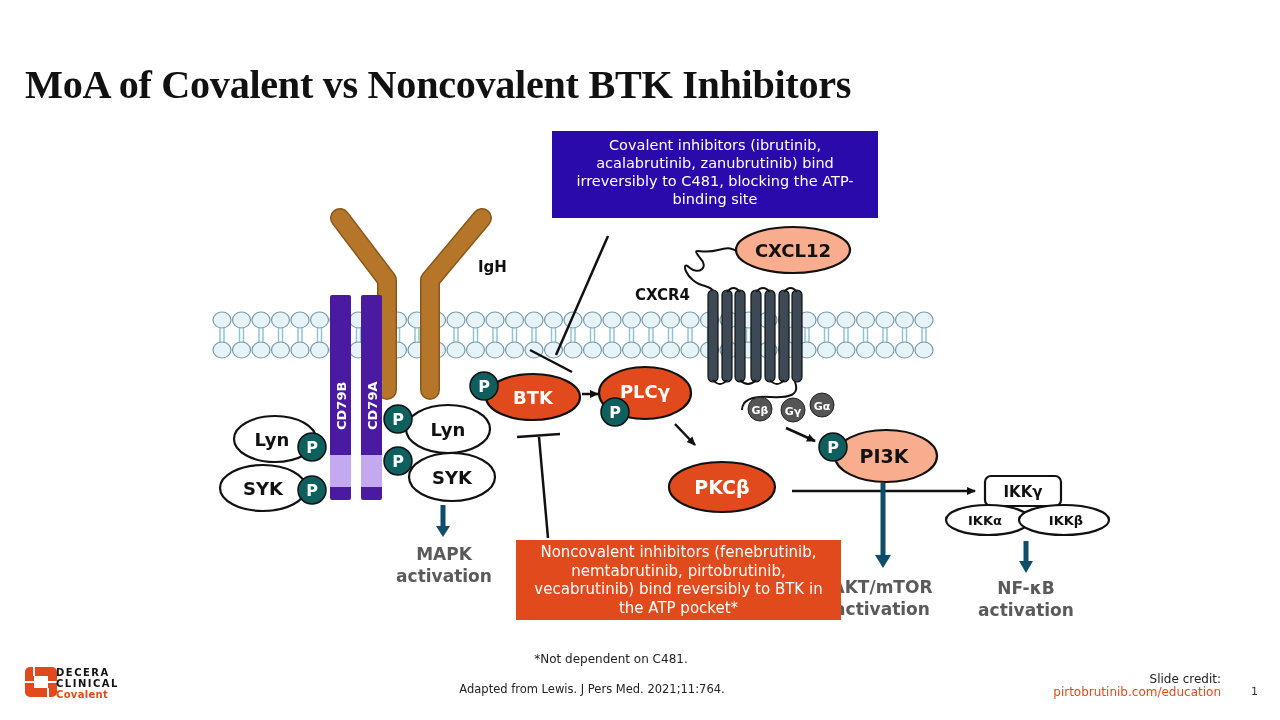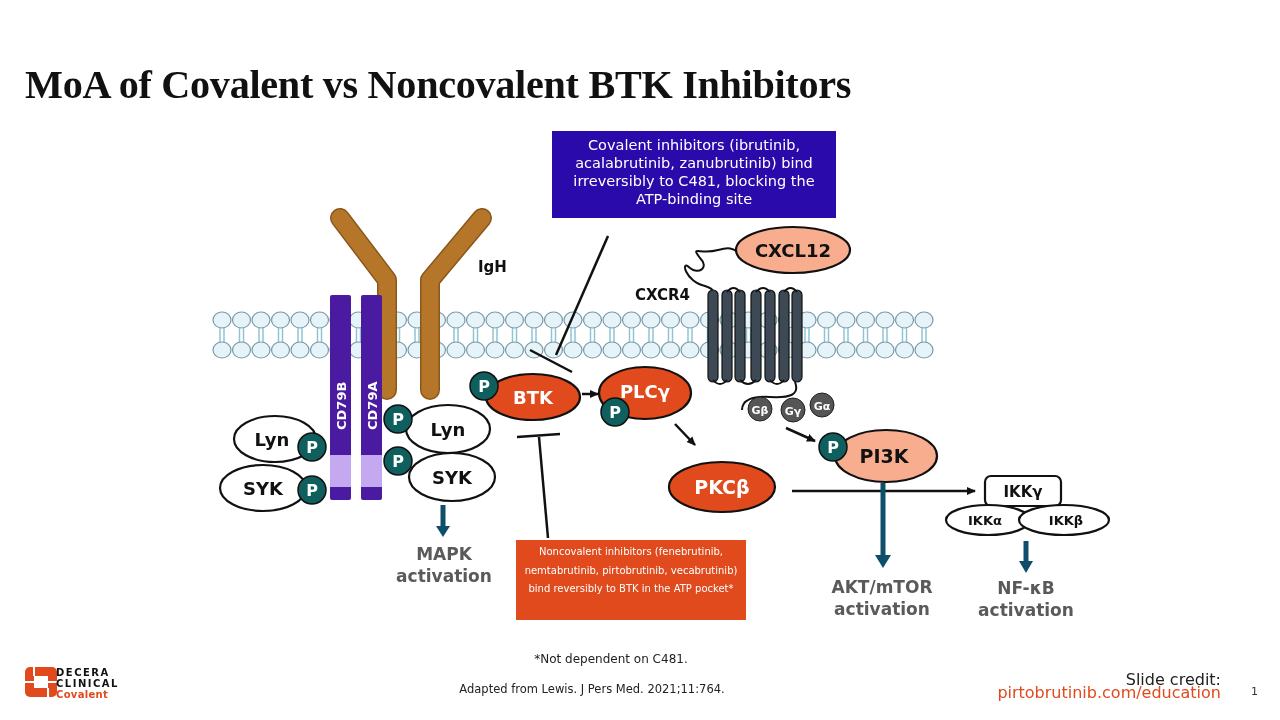--- a/index.html
+++ b/index.html
@@ -1,28 +1,28 @@
 <!DOCTYPE html>
 <html><head>
 <meta charset="utf-8">
 <style>
   html, body { margin:0; padding:0; background:#ffffff; }
   body { width:1280px; height:720px; position:relative; overflow:hidden; font-family:"DejaVu Sans", sans-serif; }
   .title { position:absolute; left:25px; top:60px; font-family:"Liberation Serif", serif; font-weight:bold; font-size:41px; color:#111; letter-spacing:-0.3px; transform:scaleX(0.98); transform-origin:left; white-space:nowrap; }
   svg.diagram { position:absolute; left:0; top:0; }
   .callout { position:absolute; color:#fff; text-align:center; font-family:"DejaVu Sans", sans-serif; font-size:14px; line-height:18px; box-sizing:border-box; }
-  .cov { left:552px; top:131px; width:284px; height:87px; background:#2b0aab; padding:5px 8px; font-size:14.5px; }
-  .noncov { left:516px; top:540px; width:230px; height:80px; background:#e04a1c; padding:3px 6px; font-size:10px; line-height:18.5px; }
+  .cov { left:552px; top:131px; width:326px; height:87px; background:#2b0aab; padding:5px 8px; font-size:14.5px; }
+  .noncov { left:516px; top:540px; width:325px; height:80px; background:#e04a1c; padding:3px 6px; font-size:15px; line-height:18.5px; }
   .footnote { position:absolute; left:0; width:1280px; text-align:center; font-size:12px; color:#222; }
   .fn1 { top:652px; left:-29px; }
   .fn2 { top:682px; left:-48px; font-size:11.5px; }
   .logo { position:absolute; left:25px; top:667px; }
   .logo-text { position:absolute; left:56px; top:667px; font-size:10px; line-height:11px; font-weight:bold; letter-spacing:1.5px; color:#111; }
   .logo-text .edu { color:#e04a1c; letter-spacing:0.3px; font-weight:bold; }
-  .credit { position:absolute; right:59px; top:673px; text-align:right; font-size:16px; line-height:13px; color:#222; }
+  .credit { position:absolute; right:59px; top:673px; text-align:right; font-size:12px; line-height:13px; color:#222; }
   .credit .url { color:#e04a1c; }
   .pagenum { position:absolute; left:1251px; top:685px; font-size:11px; color:#333; }
   .lbl { font-family:"DejaVu Sans", sans-serif; font-weight:bold; }
 </style>
 </head>
 <body>
 
 <div class="title">MoA of Covalent vs Noncovalent BTK Inhibitors</div>
 
 <svg class="diagram" width="1280" height="720" viewBox="0 0 1280 720">

